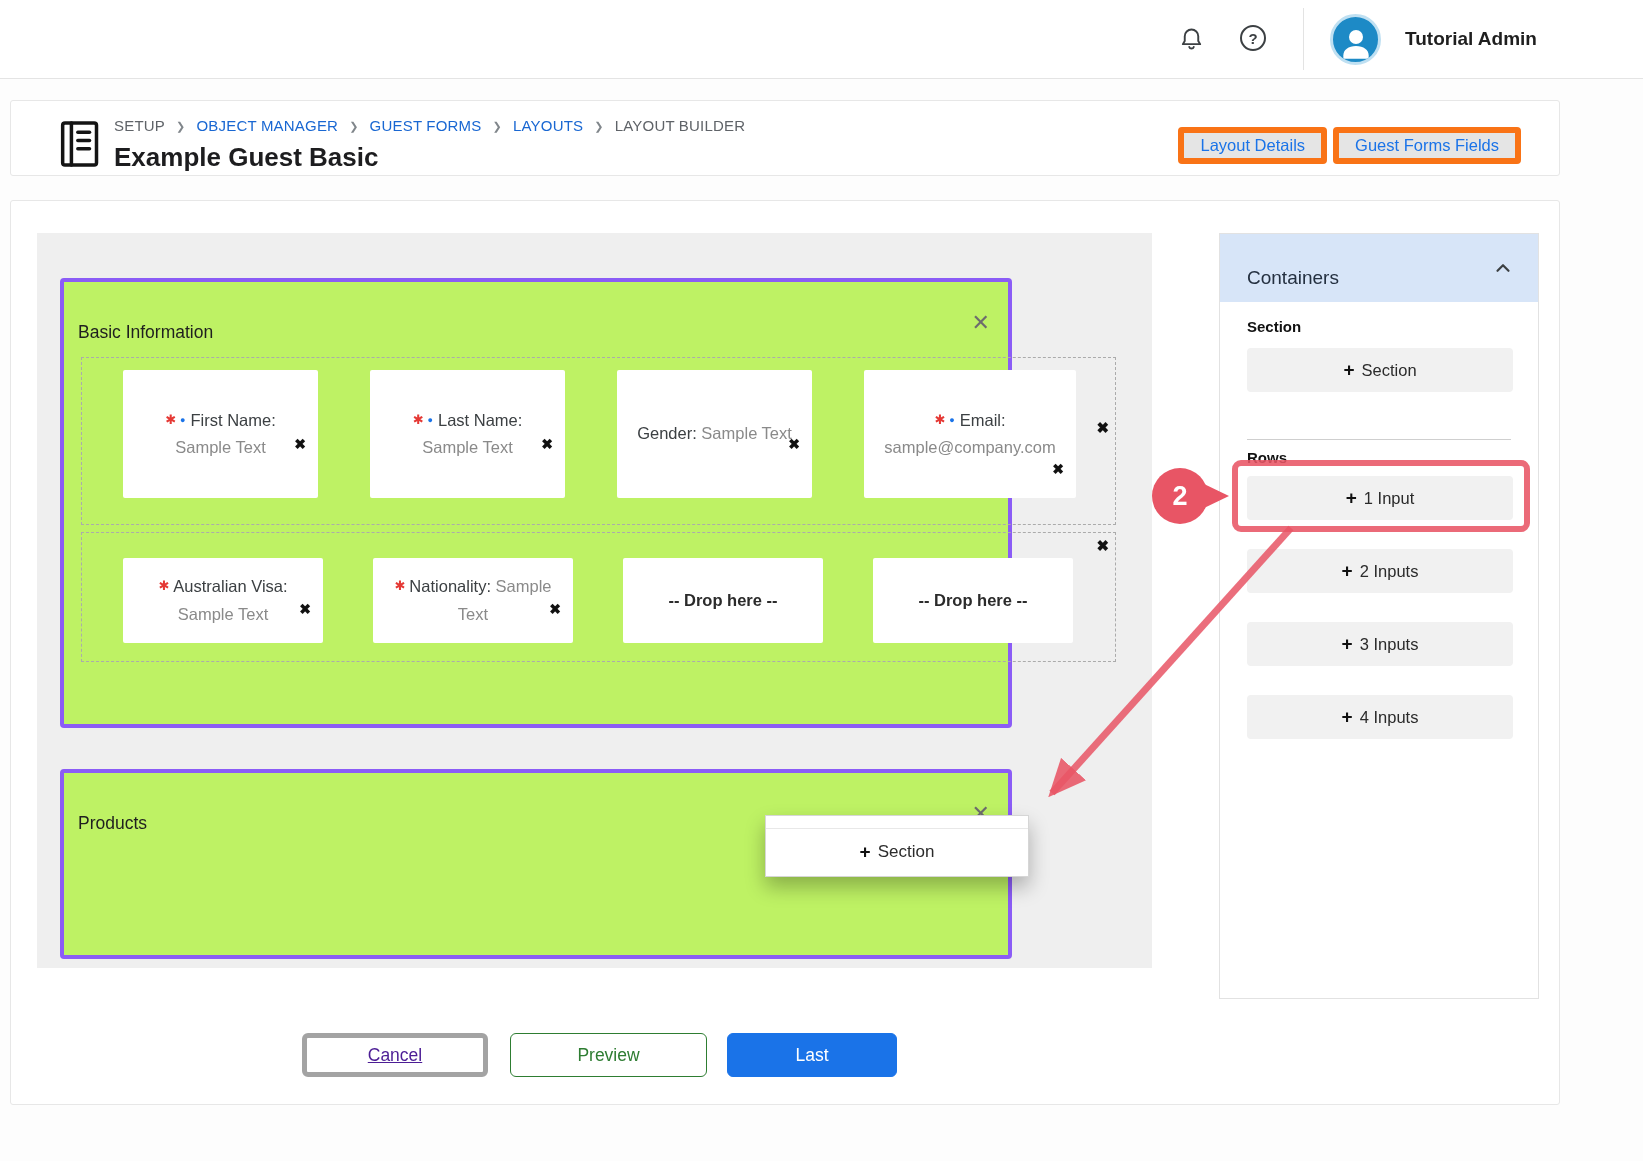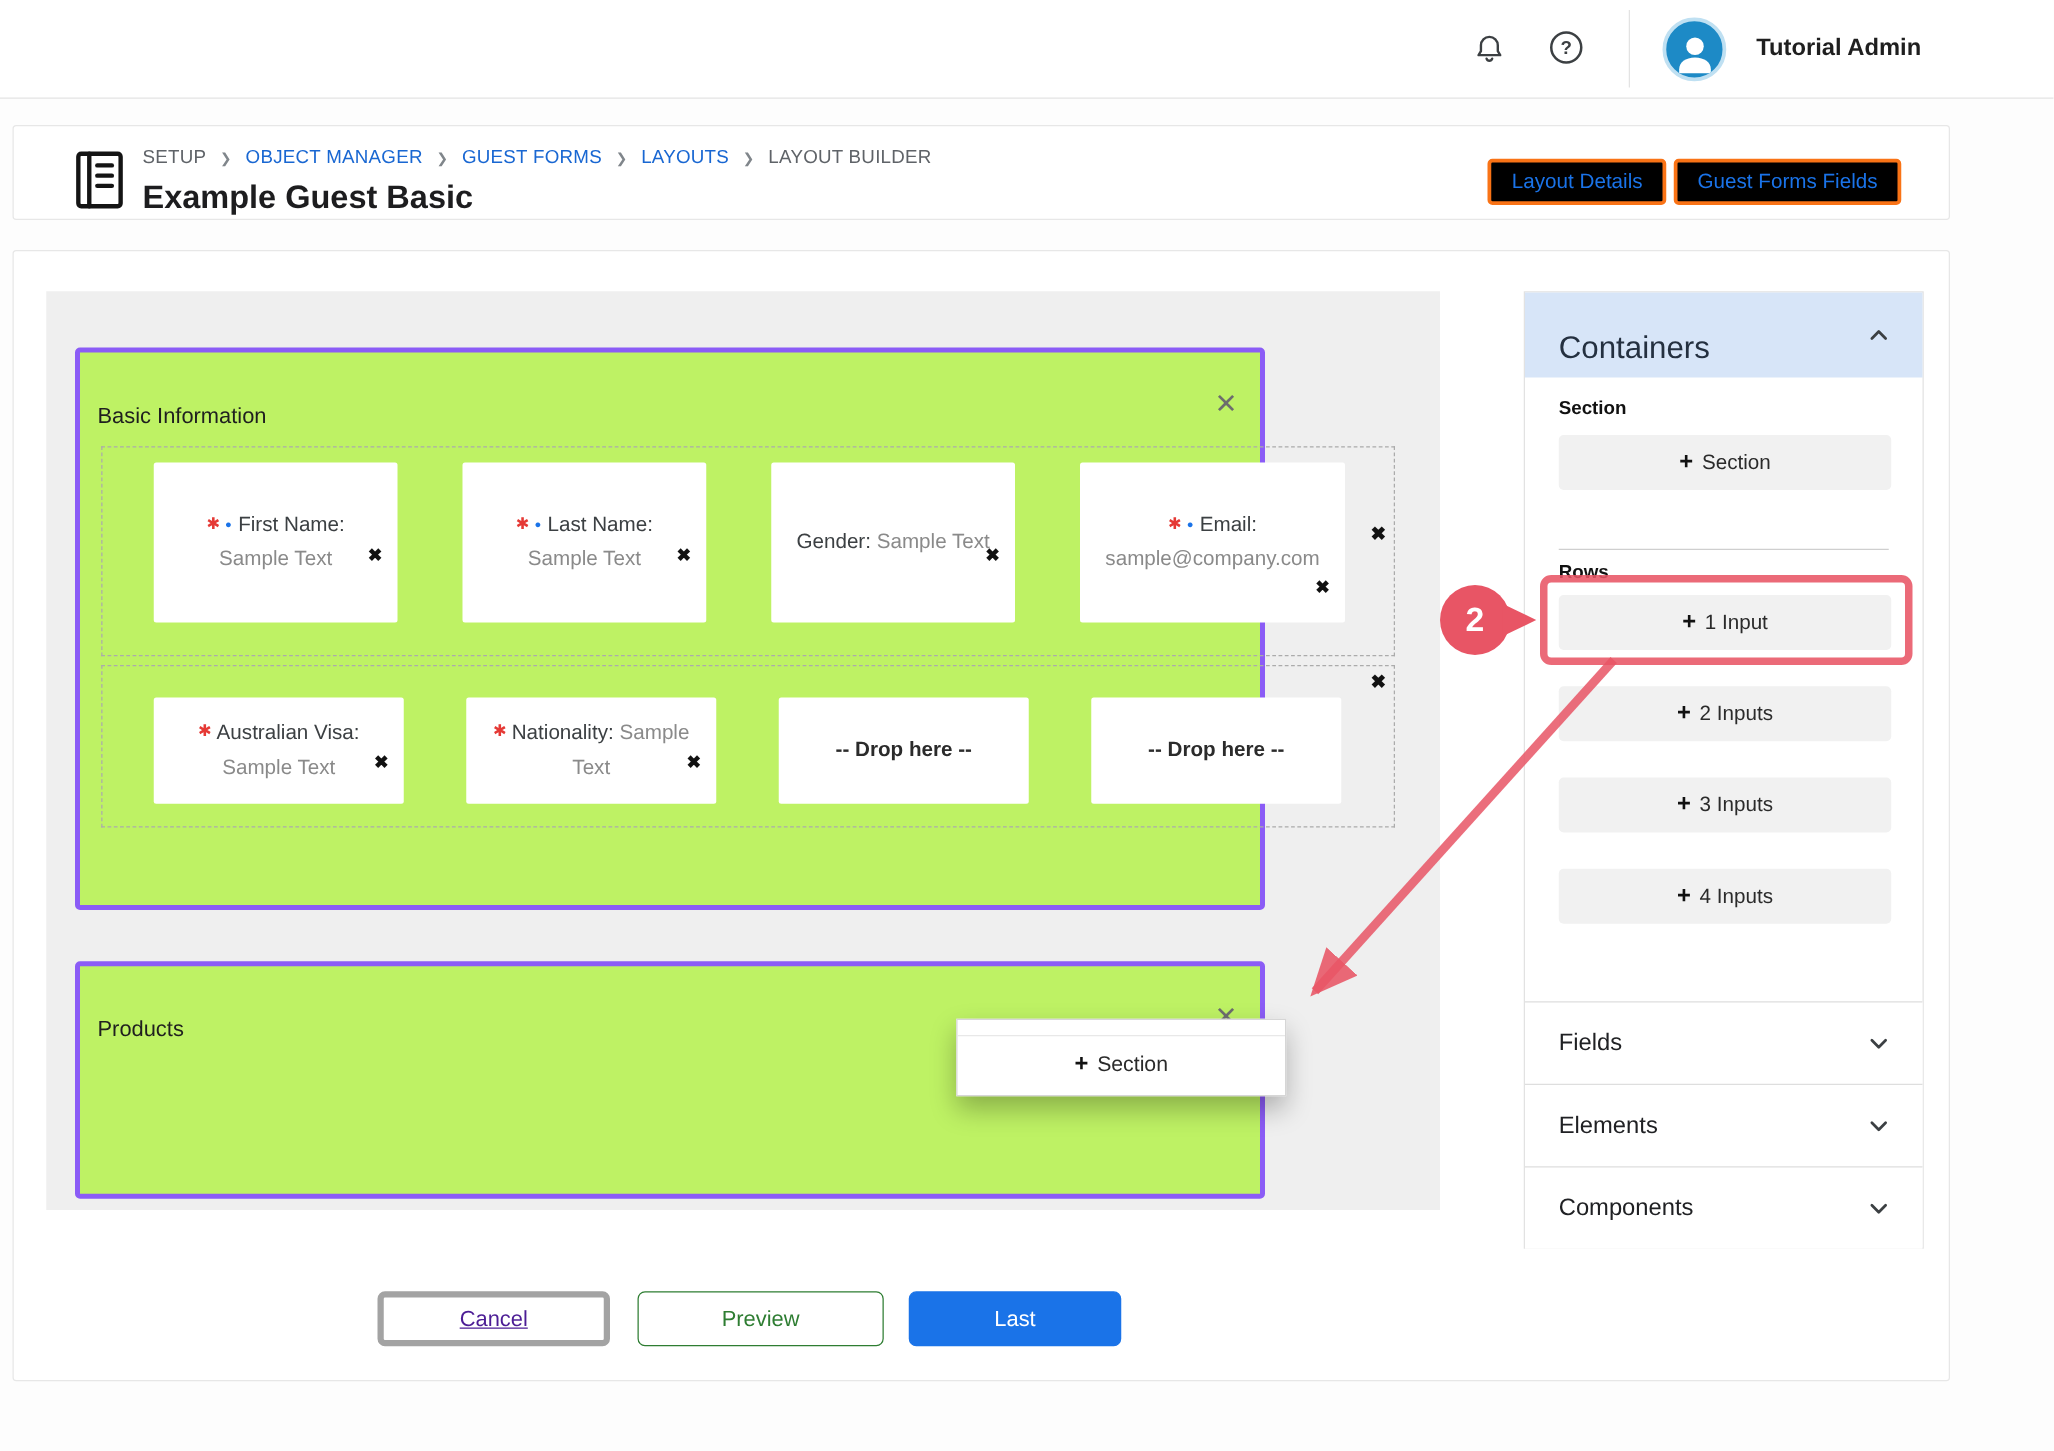--- a/index.html
+++ b/index.html
@@ -25,21 +25,21 @@
 
   
   .head-card{position:absolute;left:10px;top:100px;width:1550px;height:76px;background:#fff;border:1px solid #e7e7e7;border-radius:3px;z-index:4;}
   .form-icon{position:absolute;left:40px;top:15px;}
   .breadcrumb{position:absolute;left:103px;top:16px;display:flex;align-items:center;gap:11px;font-size:15px;letter-spacing:.2px;}
   .crumb{color:#5f6368;text-decoration:none;}
   .crumb.link{color:#1967d2;cursor:pointer;}
   .crumb-sep{font-size:11px;color:#80868b;position:relative;top:1px;}
   .page-title{position:absolute;left:103px;top:41px;font-size:26px;font-weight:bold;color:#1d1d1f;}
   .head-actions{position:absolute;right:38px;top:26px;display:flex;gap:6px;}
-  .btn-outline-blue{height:37px;padding:0 16px;background:#000000;border:3px solid #f97316;border-radius:4px;
+  .btn-outline-blue{height:37px;padding:0 16px;background:#e5e5e5;border:6px solid #f97316;border-radius:4px;
                     color:#1a73e8;font-size:16.5px;font-family:inherit;cursor:pointer;}
 
   
   .main-card{position:absolute;left:10px;top:200px;width:1550px;height:905px;background:#fff;border:1px solid #e7e7e7;border-radius:3px;}
   .canvas{position:absolute;left:26px;top:32px;width:1115px;height:735px;background:#efefef;}
 
   .form-section{position:absolute;left:23px;width:952px;background:#bef264;border:4px solid #8b5cf6;border-radius:4px;}
   .sec-basic{top:45px;height:450px;}
   .sec-products{top:536px;height:190px;}
   .sec-title{position:absolute;left:14px;top:40px;font-size:17.5px;color:#1f1f1f;}
@@ -74,21 +74,21 @@
 
   
   .foot-btn{position:absolute;top:832px;height:44px;border-radius:6px;font-size:17.5px;font-family:inherit;cursor:pointer;}
   .btn-cancel{left:291px;width:186px;background:#fff;border:5px solid #a3a3a3;color:#4c1d95;text-decoration:underline;}
   .btn-preview{left:499px;width:197px;background:#fff;border:1px solid #2e7d32;color:#2e7d32;}
   .btn-save{left:716px;width:170px;background:#1a73e8;border:1px solid #1a73e8;color:#fff;}
 
   
   .sidebar{position:absolute;left:1208px;top:32px;width:320px;height:766px;background:#fff;border:1px solid #e2e2e2;}
   .sb-header{height:68px;background:#d7e5f8;display:flex;align-items:center;justify-content:space-between;padding:0 24px 0 27px;cursor:pointer;}
-  .sb-header-label{font-size:25px;color:#243040;margin-top:20px;}
+  .sb-header-label{font-size:19px;color:#243040;margin-top:20px;}
   .sb-group-label{margin:16px 27px 0;font-size:15px;font-weight:bold;color:#111;}
   .sb-group-label.rows{margin-top:9px;}
   .sb-btn{display:flex;align-items:center;justify-content:center;gap:7px;margin:13px 27px 0;width:266px;height:44px;
           background:#f1f1f1;border:none;border-radius:4px;font-size:16.5px;color:#2b2b2b;font-family:inherit;cursor:pointer;}
   .sb-btn.rowbtn{margin-top:29px;}
   .sb-btn.rowbtn.first{margin-top:10px;}
   .sb-divider{margin:47px 27px 0;border-top:1px solid #cfcfcf;}
   .sb-accordion{margin-top:62px;}
   .sb-acc-row{height:66px;border-top:1px solid #dedede;display:flex;align-items:center;justify-content:space-between;padding:0 24px 0 27px;
               font-size:19px;color:#202124;cursor:pointer;background:#fff;}
@@ -272,40 +272,20 @@
       </button>
       <button class="sb-btn rowbtn">
         <span class="plus">+</span>
         <span>3 Inputs</span>
       </button>
       <button class="sb-btn rowbtn">
         <span class="plus">+</span>
         <span>4 Inputs</span>
       </button>
 
-      <div class="sb-accordion">
-        <div class="sb-acc-row">
-          <span>Fields</span>
-          <svg width="22" height="22" viewBox="0 0 20 20" fill="none" stroke="#3c4043" stroke-width="2" stroke-linecap="round" stroke-linejoin="round">
-            <polyline points="5,7.5 10,12.5 15,7.5"></polyline>
-          </svg>
-        </div>
-        <div class="sb-acc-row">
-          <span>Elements</span>
-          <svg width="22" height="22" viewBox="0 0 20 20" fill="none" stroke="#3c4043" stroke-width="2" stroke-linecap="round" stroke-linejoin="round">
-            <polyline points="5,7.5 10,12.5 15,7.5"></polyline>
-          </svg>
-        </div>
-        <div class="sb-acc-row">
-          <span>Components</span>
-          <svg width="22" height="22" viewBox="0 0 20 20" fill="none" stroke="#3c4043" stroke-width="2" stroke-linecap="round" stroke-linejoin="round">
-            <polyline points="5,7.5 10,12.5 15,7.5"></polyline>
-          </svg>
-        </div>
-      </div>
     </aside>
   </section>
 
   <div class="drag-ghost">
     <div class="ghost-inner">
       <span class="plus">+</span>
       <span>Section</span>
     </div>
   </div>
 

